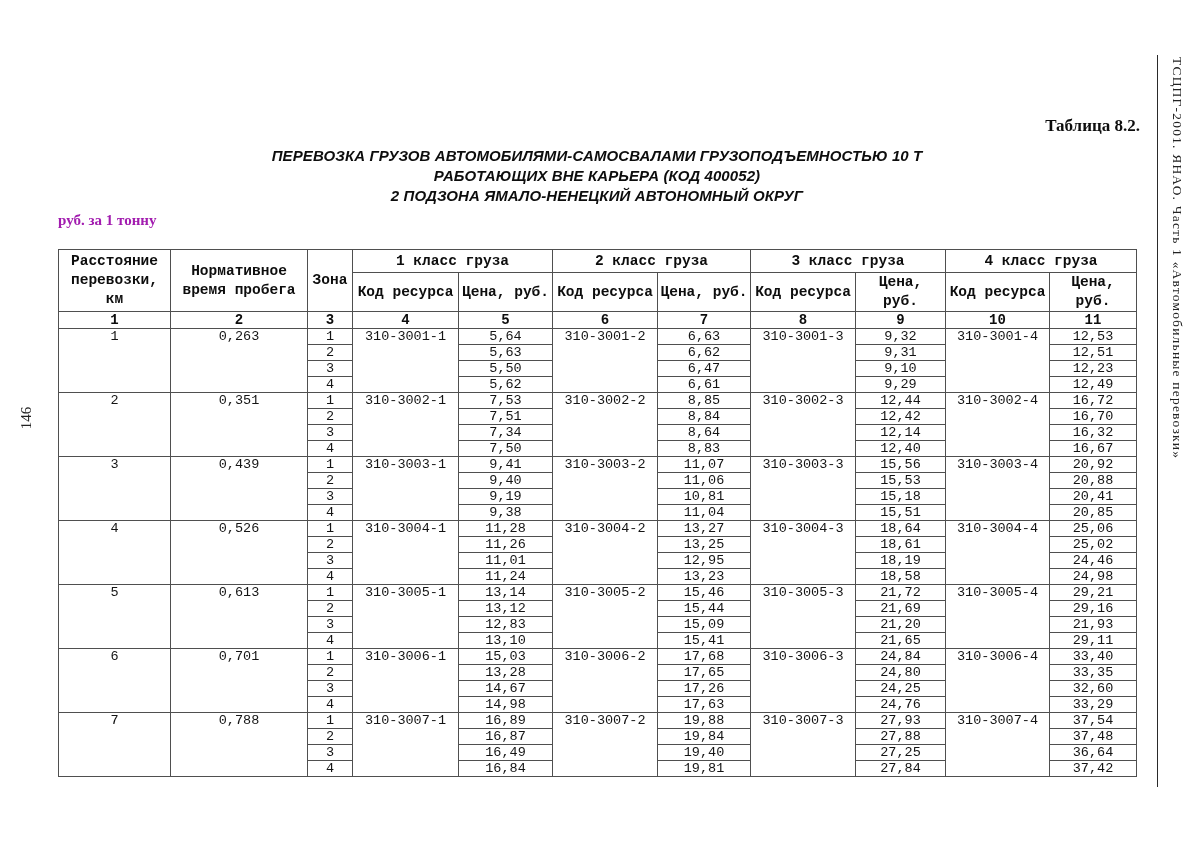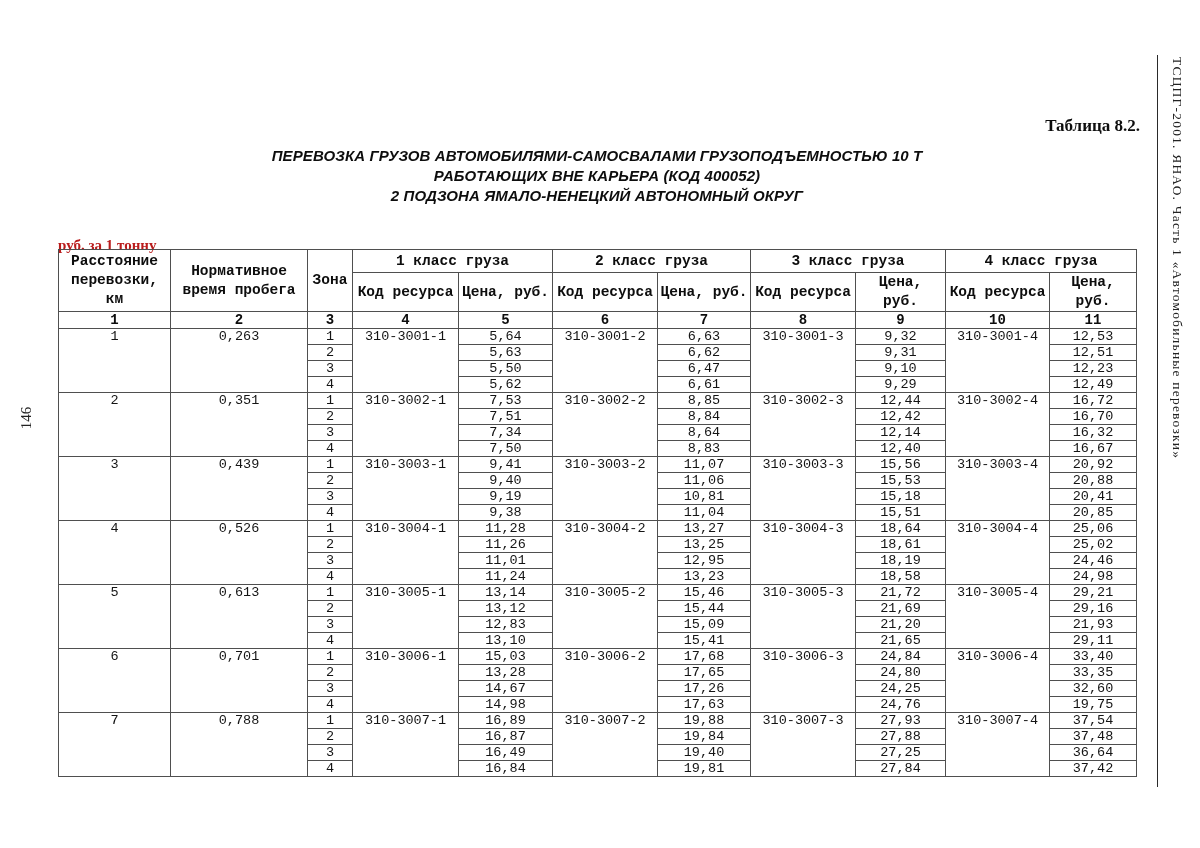--- a/index.html
+++ b/index.html
@@ -44,22 +44,21 @@
     line-height: 20px;
     color: #0d0d0d;
     letter-spacing: 0.1px;
     font-style: italic;
   }
   .unit-label {
     position: absolute;
     left: 58px;
     top: 212px;
     font: bold 15px "Liberation Serif", serif;
-    color: #b91c1c;
-    margin-top: 25px;
+    color: #a21caf;
   }
   .doc-table {
     position: absolute;
     left: 58px;
     top: 249px;
     width: 1078px;
     border-collapse: collapse;
     table-layout: fixed;
     border: 1.5px solid #222;
     font-family: Liberation Mono, monospace;
@@ -381,21 +380,21 @@
           <td class="sub">14,67</td>
           <td class="sub">17,26</td>
           <td class="sub">24,25</td>
           <td class="sub">32,60</td>
         </tr>
         <tr>
           <td class="sub">4</td>
           <td class="sub">14,98</td>
           <td class="sub">17,63</td>
           <td class="sub">24,76</td>
-          <td class="sub">19,75</td>
+          <td class="sub">33,29</td>
         </tr>
         <tr class="group-start">
           <td class="c-span" rowspan="4">7</td>
           <td class="c-span" rowspan="4">0,788</td>
           <td>1</td>
           <td class="c-span" rowspan="4">310-3007-1</td>
           <td>16,89</td>
           <td class="c-span" rowspan="4">310-3007-2</td>
           <td>19,88</td>
           <td class="c-span" rowspan="4">310-3007-3</td>

